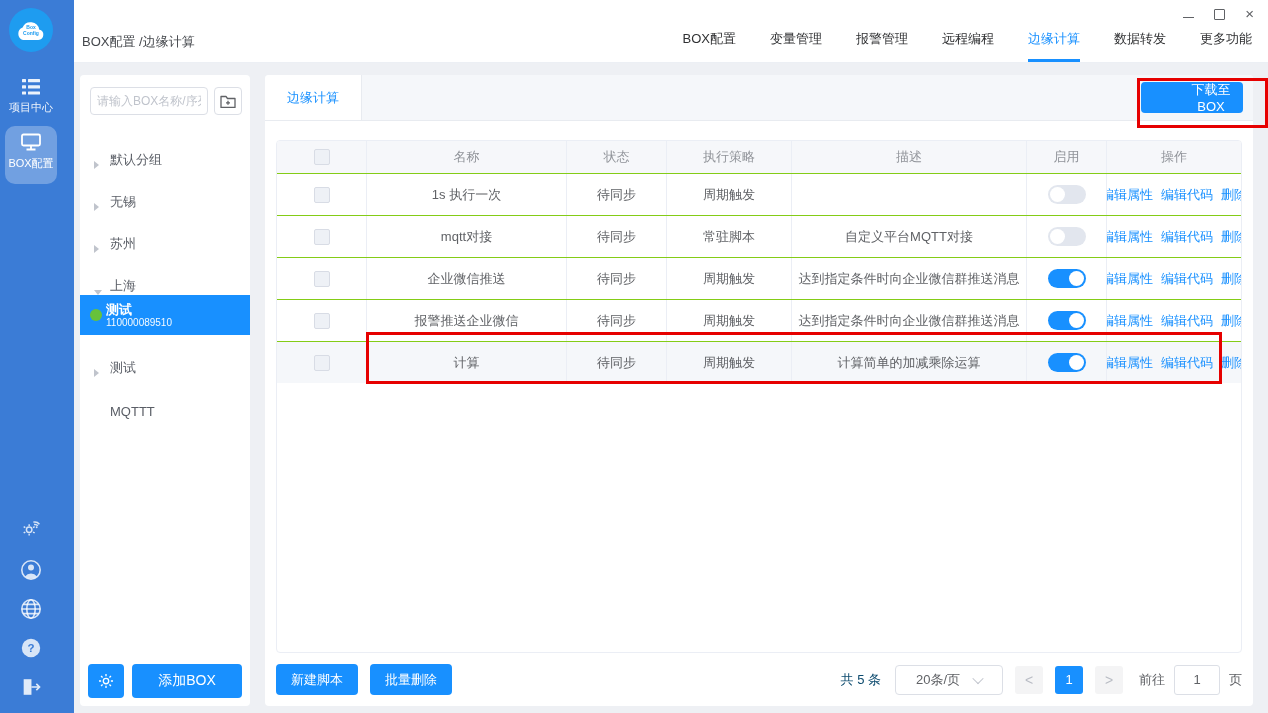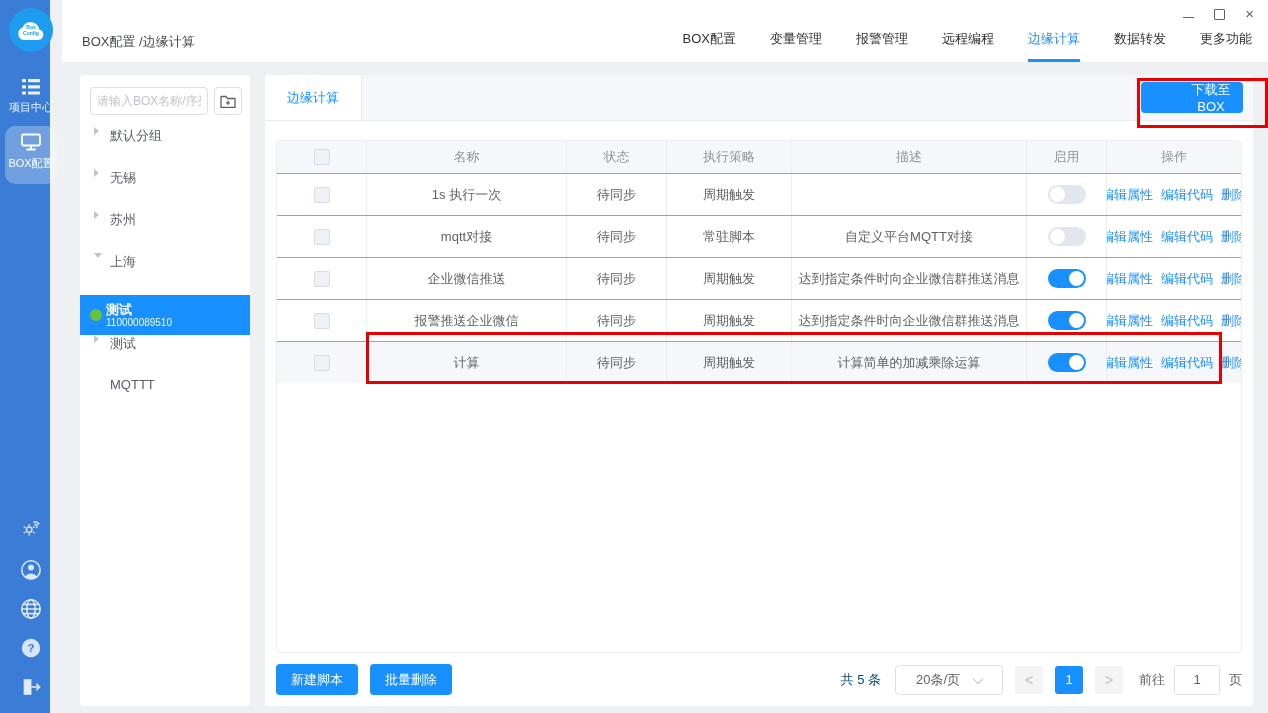--- a/index.html
+++ b/index.html
@@ -1,20 +1,20 @@
 <!DOCTYPE html>
 <html><head>
 <meta charset="utf-8">
 <style>
   html,body{margin:0;padding:0;}
   body{font-family:"Liberation Sans","DejaVu Sans",sans-serif;}
   .app{position:relative;width:1268px;height:713px;background:#eef0f4;overflow:hidden;font-size:13px;color:#606266;}
 
   
-  .sidebar{position:absolute;left:0;top:0;width:50px;height:713px;background:#3b7cd6;z-index:5;}
+  .sidebar{position:absolute;left:0;top:0;width:74px;height:713px;background:#3b7cd6;z-index:5;}
   .logo{position:absolute;left:9px;top:8px;width:44px;height:44px;border-radius:50%;background:#1e9cf0;display:flex;align-items:center;justify-content:center;}
   .logo-inner{position:relative;width:32px;height:22px;}
   .logo-text{position:absolute;left:0;top:5px;width:100%;text-align:center;font-size:5px;line-height:6px;color:#1e9cf0;font-weight:bold;z-index:2;}
   .side-item{position:absolute;left:0;width:62px;text-align:center;color:rgba(255,255,255,.92);font-size:11px;}
   .side-item .lbl{display:block;margin-top:2px;}
   .side-item.item-project{top:78px;}
   .side-active-bg{position:absolute;left:5px;top:126px;width:52px;height:58px;background:rgba(255,255,255,.28);border-radius:10px;}
   .side-item.item-boxcfg{top:132px;color:#fff;}
   .side-bottom-icon{position:absolute;left:0;width:62px;text-align:center;}
   .sbi-1{top:517px;} .sbi-2{top:558px;} .sbi-3{top:597px;} .sbi-4{top:636px;} .sbi-5{top:676px;}
@@ -30,21 +30,21 @@
   .nav-item{margin-left:34px;padding-bottom:14px;font-size:13px;color:#303133;cursor:pointer;}
   .nav-item.active{color:#1890ff;border-bottom:3px solid #1890ff;padding-bottom:11px;}
 
   
   .left-card{position:absolute;left:80px;top:75px;width:170px;bottom:7px;background:#fff;border-radius:4px;z-index:2;}
   .search-row{position:absolute;left:10px;right:8px;top:12px;height:28px;display:flex;gap:6px;}
   .search-input{flex:1;min-width:0;height:26px;border:1px solid #dcdfe6;border-radius:4px;font-size:12px;padding:0 6px;color:#606266;outline:none;font-family:inherit;}
   .search-input::placeholder{color:#c0c4cc;}
   .folder-btn{width:28px;height:28px;border:1px solid #dcdfe6;border-radius:4px;background:#fff;display:flex;align-items:center;justify-content:center;box-sizing:border-box;}
   .tree{position:absolute;top:52px;left:0;right:0;bottom:55px;overflow:hidden;}
-  .tree-item{height:42px;display:flex;align-items:flex-start;padding-left:14px;font-size:13px;color:#5a5e66;cursor:pointer;}
+  .tree-item{height:42px;display:flex;align-items:flex-end;padding-left:14px;font-size:13px;color:#5a5e66;cursor:pointer;}
   .tree-arrow{width:10px;margin-right:6px;display:inline-flex;}
   .arr-right{width:0;height:0;border-left:5px solid #c0c4cc;border-top:4px solid transparent;border-bottom:4px solid transparent;}
   .arr-down{width:0;height:0;border-top:5px solid #c0c4cc;border-left:4px solid transparent;border-right:4px solid transparent;}
   .tree-selected{height:40px;background:#1890ff;color:#fff;position:relative;padding-left:26px;display:flex;flex-direction:column;justify-content:center;cursor:pointer;}
   .online-dot{position:absolute;left:10px;top:14px;width:12px;height:12px;border-radius:50%;background:#67c23a;}
   .sel-name{font-size:13px;font-weight:bold;line-height:15px;}
   .sel-serial{font-size:10px;line-height:12px;color:rgba(255,255,255,.95);}
   .panel-footer{position:absolute;left:8px;right:8px;bottom:8px;height:34px;display:flex;gap:8px;}
   .gear-btn{width:36px;height:34px;background:#1890ff;border-radius:4px;display:flex;align-items:center;justify-content:center;cursor:pointer;}
   .add-box-btn{flex:1;background:#1890ff;color:#fff;border:none;border-radius:4px;font-size:14px;display:flex;align-items:center;justify-content:center;cursor:pointer;font-family:inherit;}
@@ -232,20 +232,31 @@
           <span class="tree-arrow">
             <span class="arr-right"></span>
           </span>
           <span>测试</span>
         </div>
         <div class="tree-item">
           <span class="tree-arrow"></span>
           <span>MQTTT</span>
         </div>
       </div>
+    <div class="panel-footer">
+      <div class="gear-btn">
+        <svg width="18" height="18" viewBox="0 0 20 20">
+            <g fill="none" stroke="#ffffff" stroke-width="1.5">
+              <circle cx="10" cy="10" r="3"></circle>
+              <path d="M10 2.2v2.4M10 15.4v2.4M2.2 10h2.4M15.4 10h2.4M4.5 4.5l1.7 1.7M13.8 13.8l1.7 1.7M15.5 4.5l-1.7 1.7M6.2 13.8l-1.7 1.7"></path>
+            </g>
+          </svg>
+      </div>
+      <button class="add-box-btn">添加BOX</button>
+    </div>
   </div>
 
   <div class="main-card">
     <div class="tab-strip">
       <div class="tab-active">边缘计算</div>
       <button class="download-btn">下载至BOX</button>
     </div>
 
     <div class="table-wrap">
       <div class="thead">

